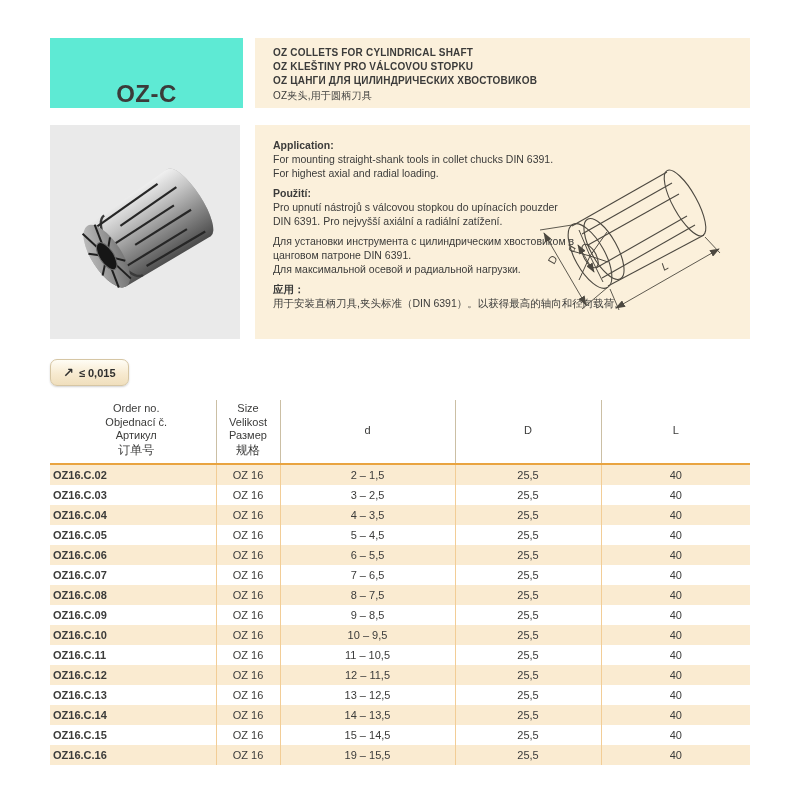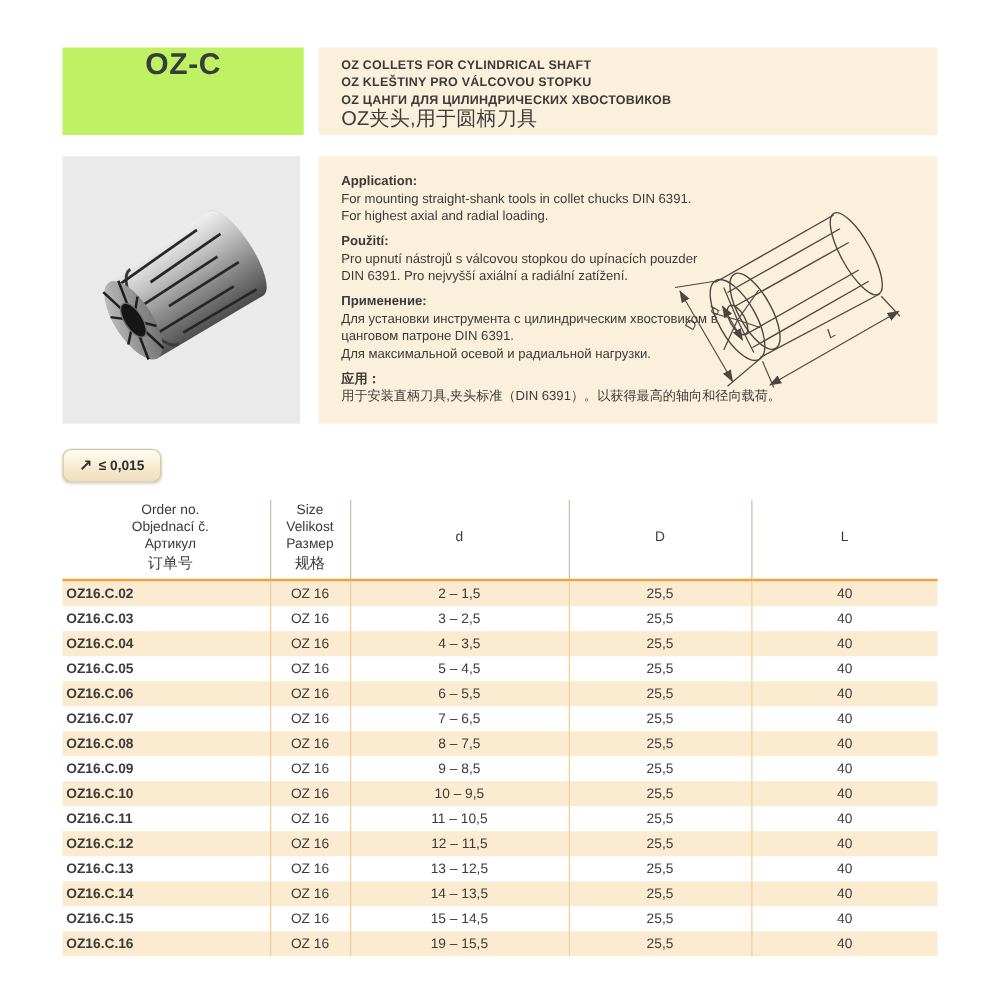--- a/index.html
+++ b/index.html
@@ -5,30 +5,30 @@
   html,body{margin:0;padding:0;}
   body{
     width:800px;height:800px;background:#ffffff;position:relative;
     font-family:"Liberation Sans","DejaVu Sans",sans-serif;color:#3b3b3a;
     overflow:hidden;
   }
   .abs{position:absolute;}
 
   
   .oz-box{
-    left:50px;top:38px;width:193px;height:70px;background:#bef264;
-    display:flex;align-items:flex-start;justify-content:center;
+    left:50px;top:38px;width:193px;height:70px;background:#5eead4;
+    display:flex;align-items:flex-end;justify-content:center;
     font-size:24px;font-weight:bold;letter-spacing:0.5px;
   }
   .title-box{
     left:255px;top:38px;width:495px;height:70px;background:#fbf0db;
     box-sizing:border-box;padding:8px 0 0 18px;
   }
   .title-box .tl{font-size:10px;font-weight:bold;line-height:14px;letter-spacing:0.2px;}
-  .title-box .tl-zh{font-size:16px;font-weight:normal;line-height:15px;}
+  .title-box .tl-zh{font-size:10px;font-weight:normal;line-height:15px;}
 
   
   .photo-box{
     left:50px;top:125px;width:190px;height:214px;background:#eaeaea;
     display:flex;align-items:center;justify-content:center;
   }
 
   
   .app-box{
     left:255px;top:125px;width:495px;height:214px;background:#fbf0db;
@@ -129,21 +129,20 @@
       <div class="app-label">Application:</div>
       <div>For mounting straight-shank tools in collet chucks DIN 6391.</div>
       <div>For highest axial and radial loading.</div>
     </div>
     <div class="app-para">
       <div class="app-label">Použití:</div>
       <div>Pro upnutí nástrojů s válcovou stopkou do upínacích pouzder</div>
       <div>DIN 6391. Pro nejvyšší axiální a radiální zatížení.</div>
     </div>
     <div class="app-para">
-      <div class="app-label">Применение:</div>
       <div>Для установки инструмента с цилиндрическим хвостовиком в</div>
       <div>цанговом патроне DIN 6391.</div>
       <div>Для максимальной осевой и радиальной нагрузки.</div>
     </div>
     <div class="app-para zh">
       <div class="app-label">应用：</div>
       <div>用于安装直柄刀具,夹头标准（DIN 6391）。以获得最高的轴向和径向载荷。</div>
     </div>
 
     <svg class="tech-drawing" viewBox="0 0 228 158">

